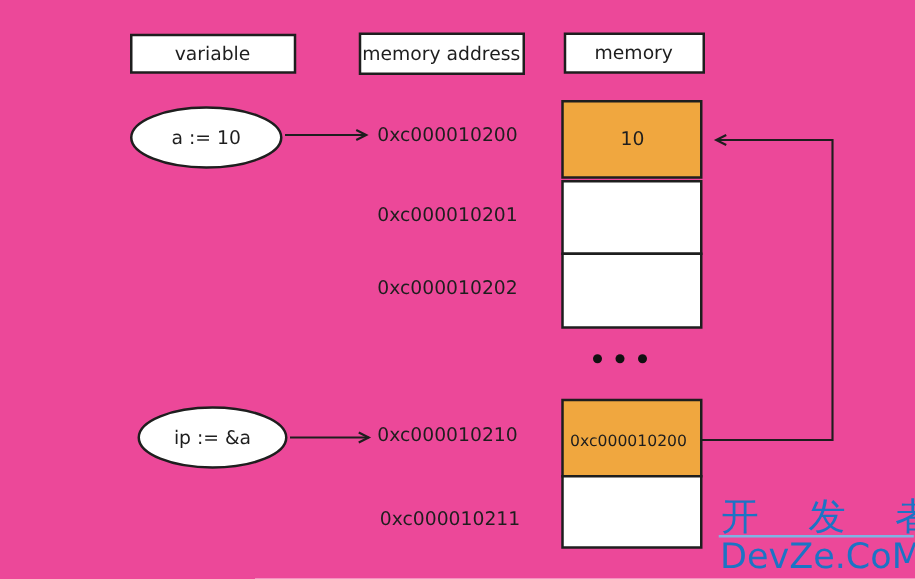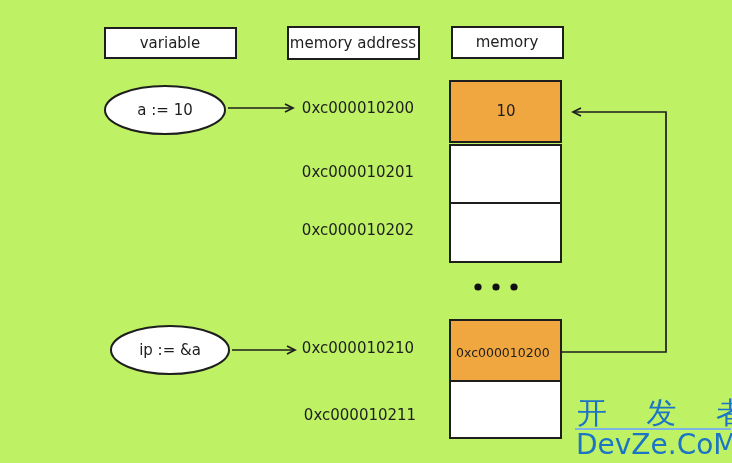--- a/index.html
+++ b/index.html
@@ -1,20 +1,20 @@
 <!DOCTYPE html>
 <html><head>
 <meta charset="utf-8">
 <style>
   html, body { margin: 0; padding: 0; background: #ffffff; }
   .canvas {
     position: relative;
     width: 732px;
     height: 463px;
-    background: #bef264;
+    background: #ec4899;
     overflow: hidden;
     font-family: "DejaVu Sans", sans-serif;
   }
   svg { position: absolute; left: 0; top: 0; }
   .sketch-text {
     font-family: "DejaVu Sans", sans-serif;
     fill: #1e1e1e;
   }
   .header-label { font-size: 15px; }
   .ellipse-label { font-size: 15px; }

